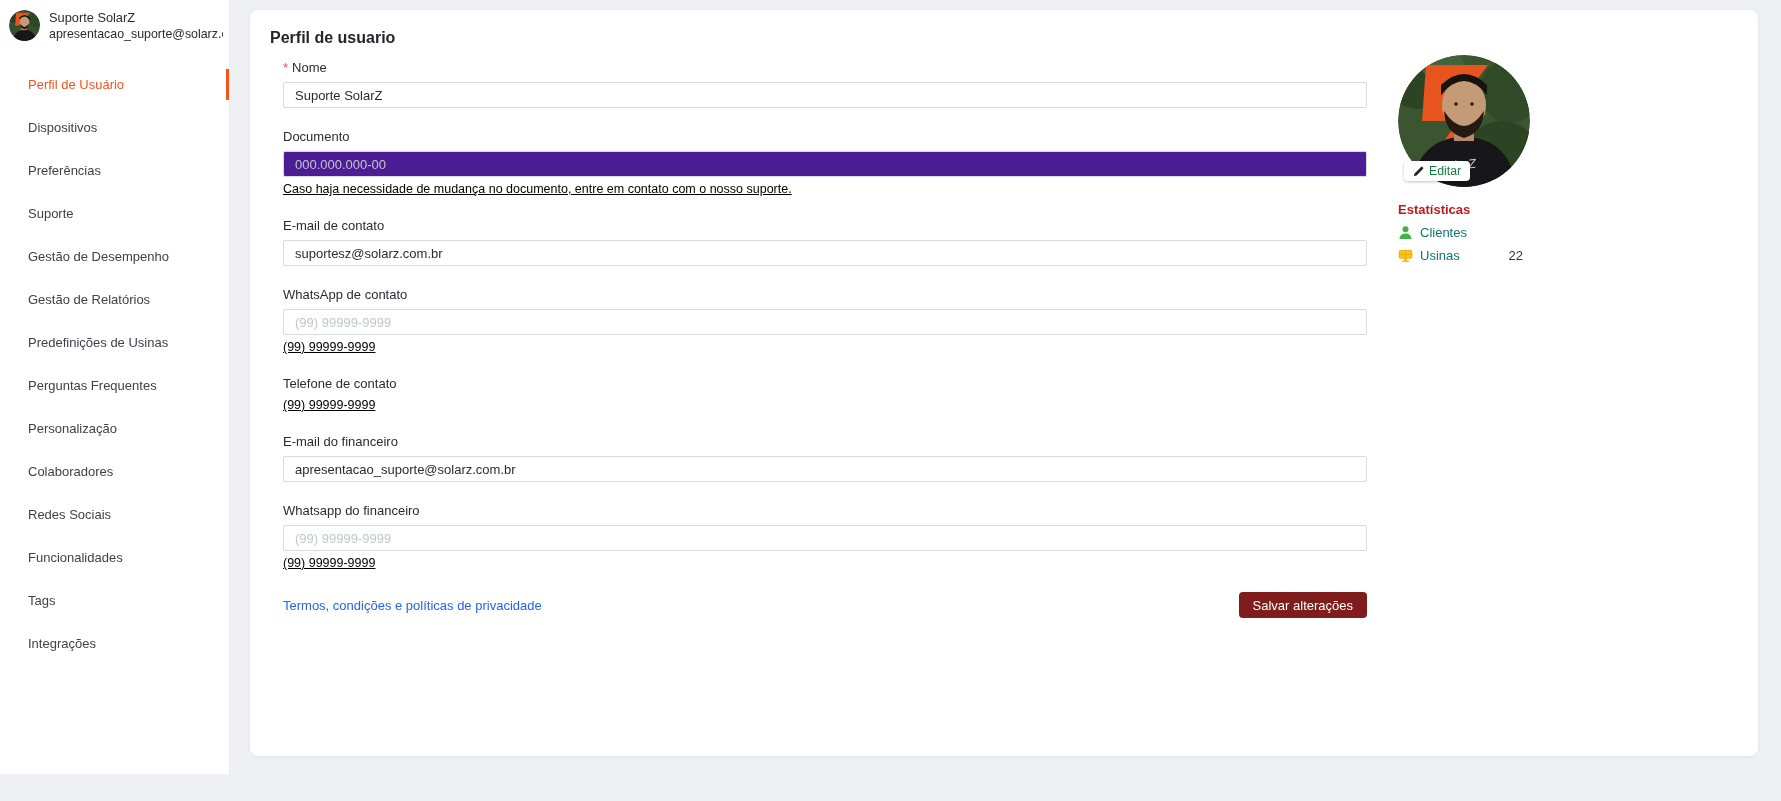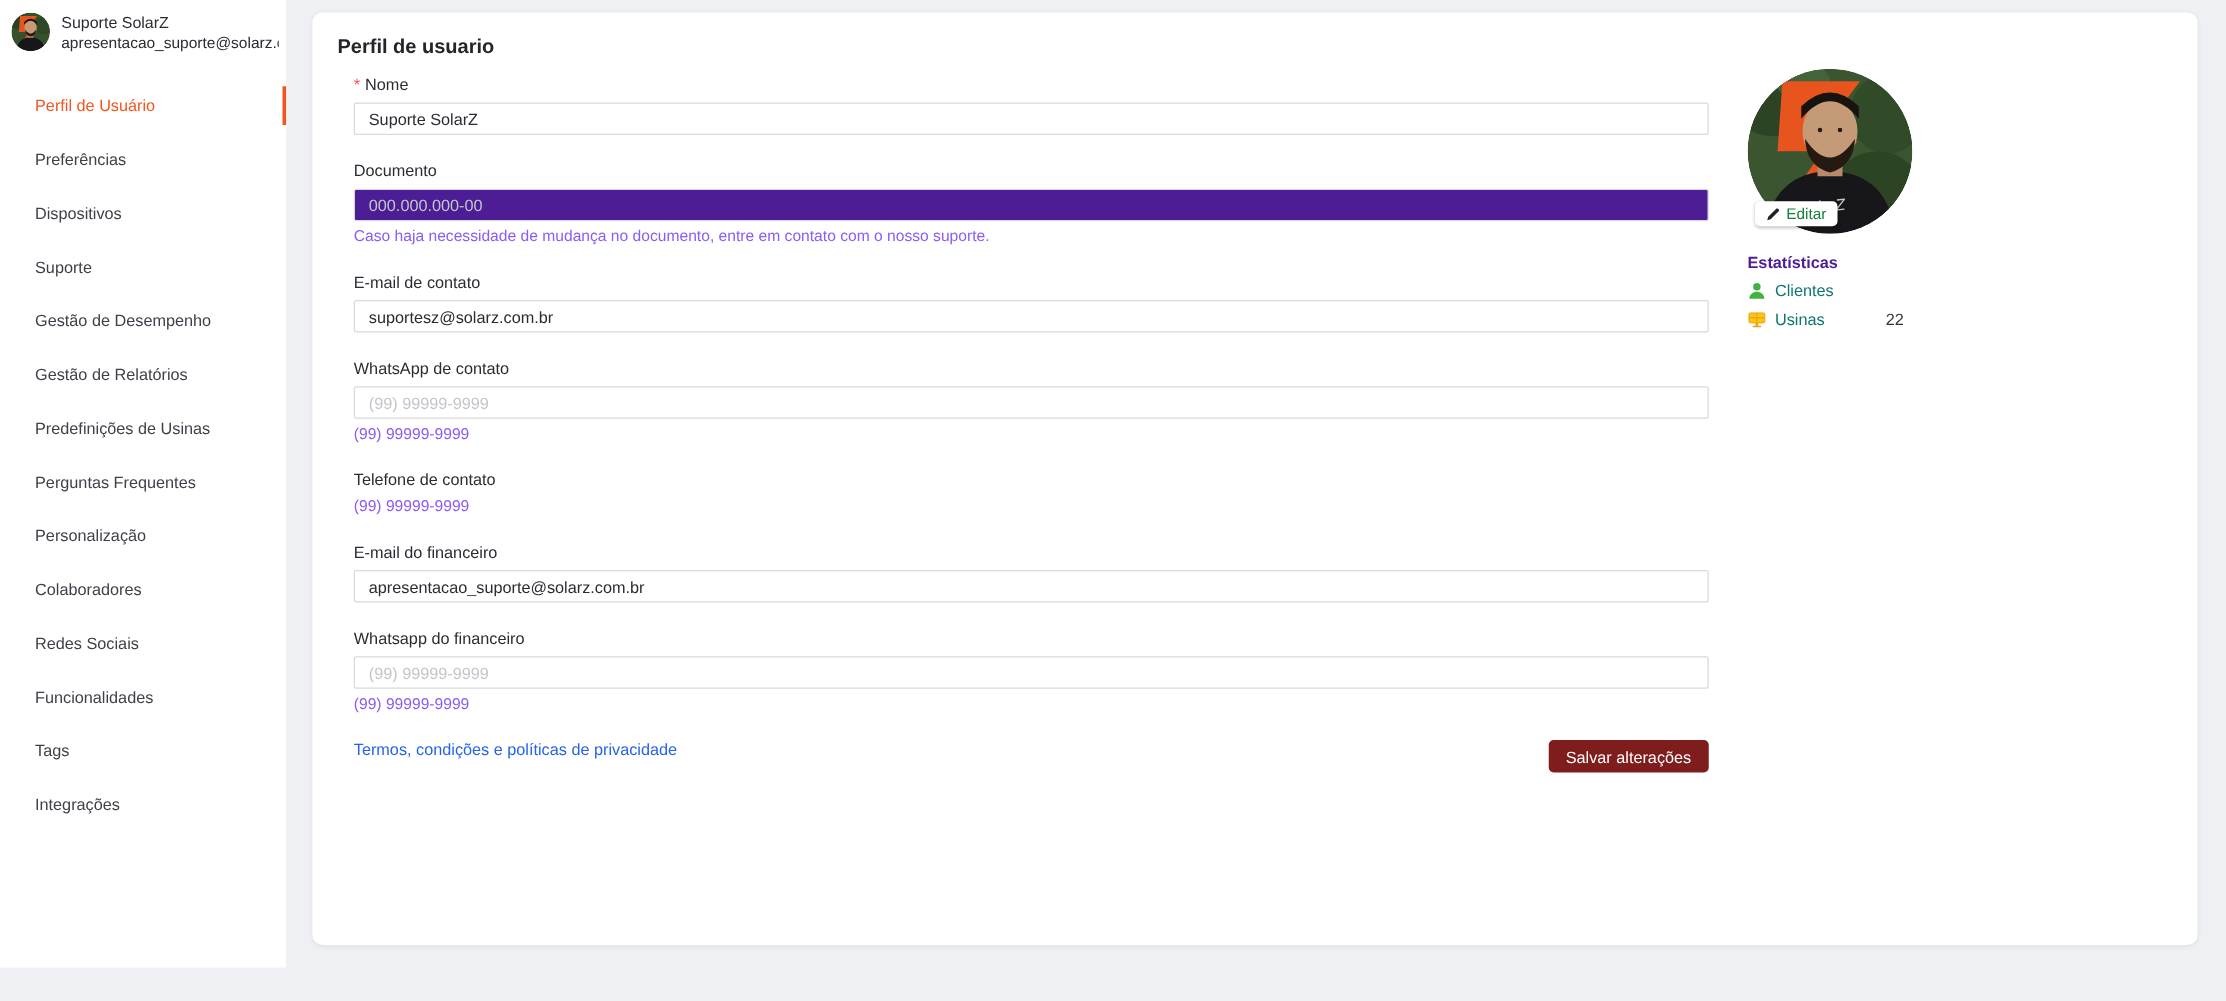--- a/index.html
+++ b/index.html
@@ -29,38 +29,38 @@
 
   .form { margin:13px 0 0 33px; width:1084px; }
   .field { margin-bottom:21px; }
   .field-label { font-size:13px; color:#2b2b33; margin-bottom:7px; line-height:15px; }
   .req { color:#ff4d4f; margin-right:4px; }
   .txt-input { width:100%; height:26px; border:1px solid #d9d9d9; border-radius:2px;
     padding:0 11px; font-size:13px; color:#2b2b33; background:#fff; outline:none;
     font-family:"Liberation Sans", sans-serif; }
   .txt-input::placeholder { color:#c2c6cc; }
   .txt-input:disabled { background:#4c1d95; color:#c2c6cc; cursor:not-allowed; }
-  .helper { margin-top:5px; font-size:12.5px; color:#8b5cf6; line-height:15px; }
-
-  .form-footer { display:flex; justify-content:space-between; 
+  .helper { margin-top:5px; font-size:12.5px; color:#000000; line-height:15px;text-decoration:underline; }
+
+  .form-footer { display:flex; justify-content:space-between; align-items:center;
     }
   .terms-link { font-size:13px; color:#2563eb; text-decoration:none; cursor:pointer; }
   .save-btn { background:#7f1d1d; color:#ffffff; border:none; border-radius:4px;
     height:26px; padding:0 14px; font-size:13px; cursor:pointer;
     font-family:"Liberation Sans", sans-serif; }
 
   
   .profile-panel { position:absolute; left:1148px; top:45px; width:140px; }
   .photo-wrap { position:relative; width:132px; height:132px; }
   .photo { width:132px; height:132px; border-radius:50%; overflow:hidden; }
   .edit-btn { position:absolute; left:6px; bottom:6px; display:flex; align-items:center;
     gap:5px; background:#ffffff; border:none; border-radius:4px; padding:3px 9px;
     font-size:12.3px; color:#15803d; cursor:pointer;
     box-shadow:0 1px 3px rgba(0,0,0,.25); font-family:"Liberation Sans", sans-serif; }
-  .stats-title { margin-top:15px; font-size:13px; font-weight:700; color:#4c1d95; }
+  .stats-title { margin-top:15px; font-size:13px; font-weight:700; color:#b91c1c; }
   .stat-row { display:flex; align-items:center; margin-top:8px; width:125px; }
   .stat-icon { width:15px; height:15px; margin-right:7px; flex:0 0 15px; }
   .stat-label { font-size:13px; color:#0f766e; flex:1 1 auto; }
   .stat-value { font-size:13px; color:#33333b; text-align:right; }
 </style>
 </head>
 <body>
 
 <div class="sidebar">
   <div class="user-block">
@@ -84,22 +84,22 @@
         </g>
       </svg>
     </div>
     <div class="user-texts">
       <div class="user-name">Suporte SolarZ</div>
       <div class="user-email">apresentacao_suporte@solarz.com.br</div>
     </div>
   </div>
   <div class="side-menu">
     <div class="side-item active">Perfil de Usuário</div>
+    <div class="side-item">Dispositivos</div>
     <div class="side-item">Preferências</div>
-    <div class="side-item">Dispositivos</div>
     <div class="side-item">Suporte</div>
     <div class="side-item">Gestão de Desempenho</div>
     <div class="side-item">Gestão de Relatórios</div>
     <div class="side-item">Predefinições de Usinas</div>
     <div class="side-item">Perguntas Frequentes</div>
     <div class="side-item">Personalização</div>
     <div class="side-item">Colaboradores</div>
     <div class="side-item">Redes Sociais</div>
     <div class="side-item">Funcionalidades</div>
     <div class="side-item">Tags</div>

